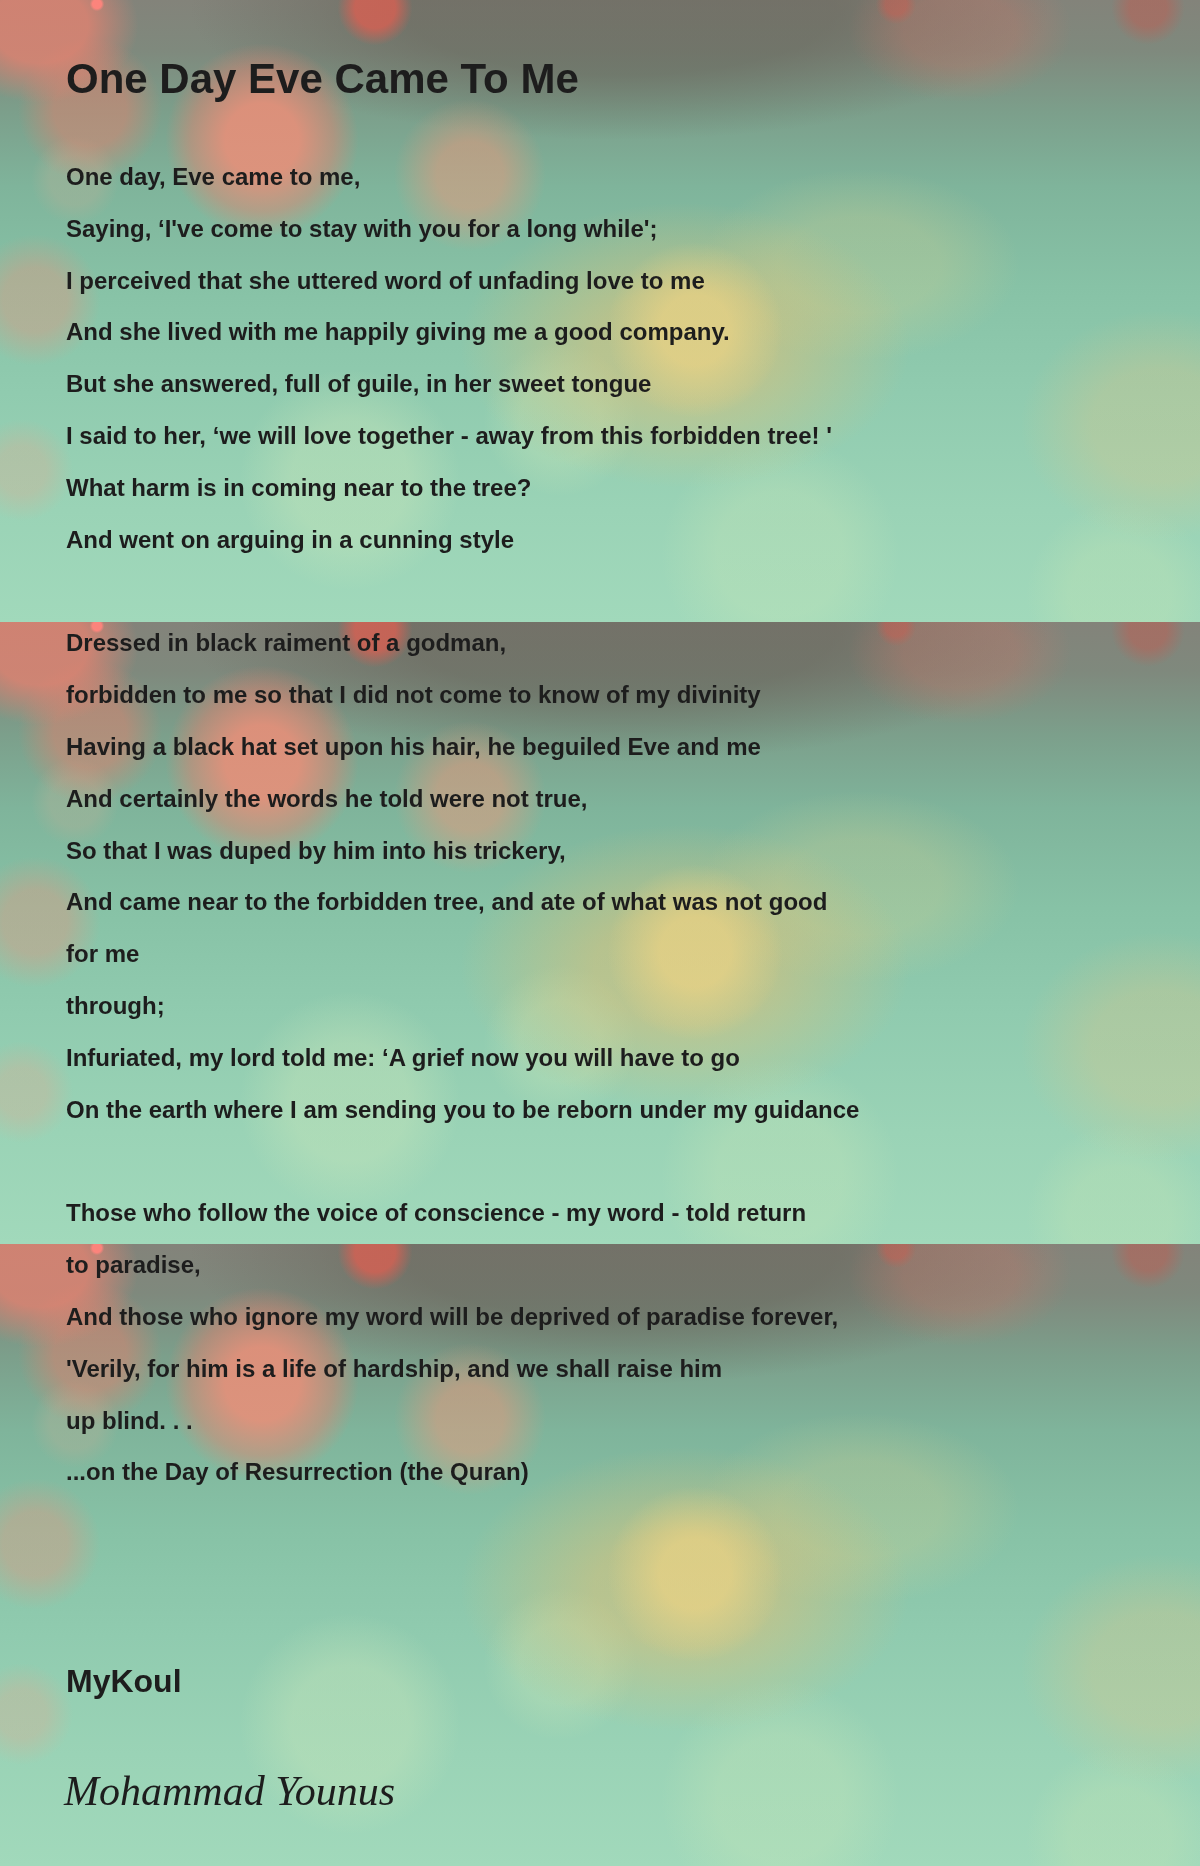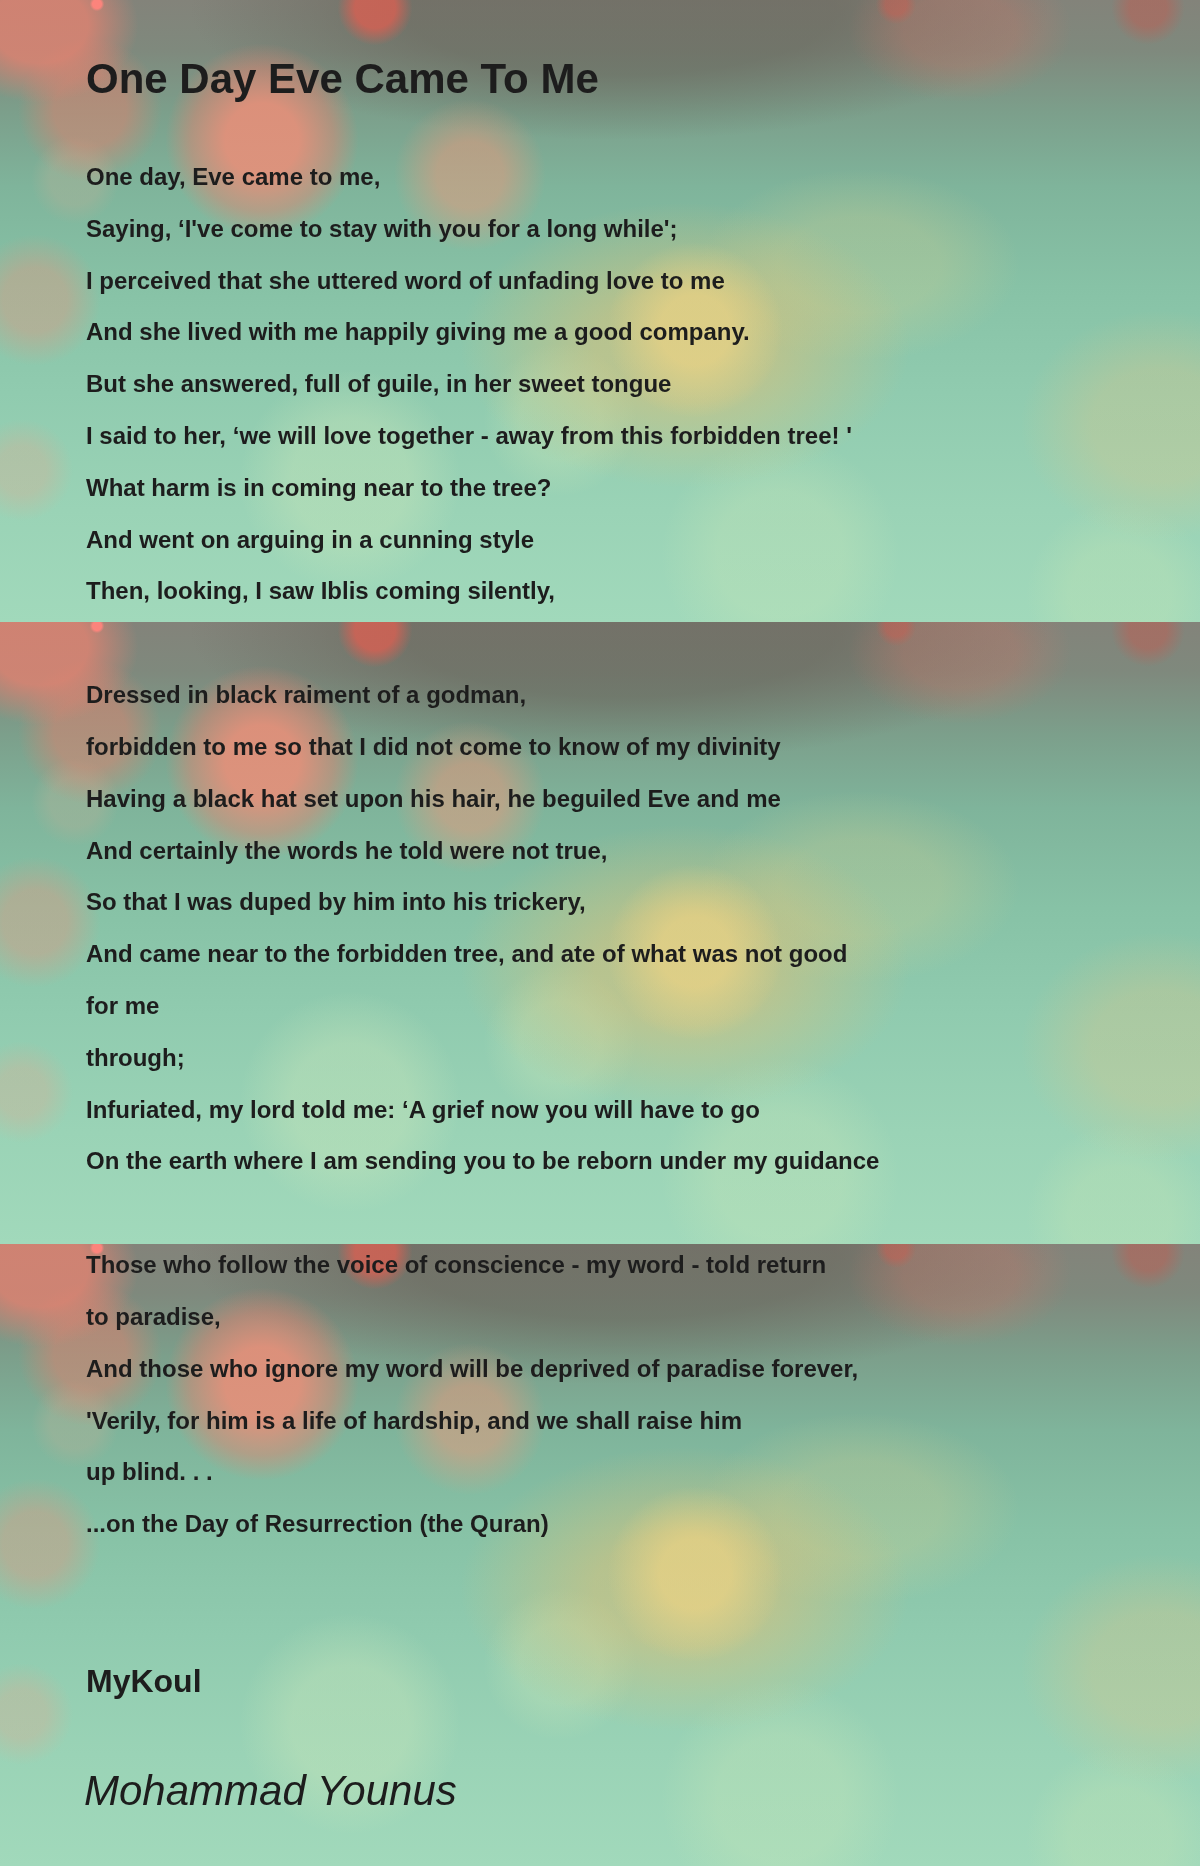--- a/index.html
+++ b/index.html
@@ -47,21 +47,21 @@
       radial-gradient(circle 130px at 350px 480px, rgba(207,233,186,.35) 0 45%, rgba(207,233,186,0) 85%),
       radial-gradient(circle 140px at 780px 555px, rgba(200,231,183,.32) 0 45%, rgba(200,231,183,0) 85%),
       radial-gradient(circle 110px at 1120px 595px, rgba(192,227,179,.35) 0 45%, rgba(192,227,179,0) 85%),
       radial-gradient(circle 90px  at 560px 420px, rgba(206,232,182,.28) 0 45%, rgba(206,232,182,0) 85%),
       
       linear-gradient(180deg,
         #83837a 0%, #7f897d 8%, #7c9f8b 18%, #7fb49b 30%,
         #87c2a6 46%, #90cbaf 63%, #9ad3b6 82%, #a1d9bb 100%);
   }
   
-  .content { position: absolute; inset: 0; color: #1d1d1d; margin-left: 20px; }
+  .content { position: absolute; inset: 0; color: #1d1d1d; }
   .title {
     position: absolute;
     left: 66px;
     top: 57px;
     margin: 0;
     font-size: 42px;
     line-height: 44px;
     font-weight: bold;
     white-space: nowrap;
   }
@@ -87,20 +87,21 @@
   .author {
     position: absolute;
     left: 64px;
     top: 1763px;
     height: 56px;
     line-height: 56px;
     font-size: 42px;
     font-style: italic;
     font-weight: normal;
     white-space: nowrap;
+    font-family: Liberation Serif, serif;
   }
 </style>
 </head>
 <body>
 
 <div class="page">
 
   <div class="bg">
     <div class="tile"></div>
     <div class="tile"></div>
@@ -113,21 +114,20 @@
     <div class="poem">
         <div class="stanza">
           <div class="line">One day, Eve came to me,</div>
           <div class="line">Saying, ‘I've come to stay with you for a long while';</div>
           <div class="line">I perceived that she uttered word of unfading love to me</div>
           <div class="line">And she lived with me happily giving me a good company.</div>
           <div class="line">But she answered, full of guile, in her sweet tongue</div>
           <div class="line">I said to her, ‘we will love together - away from this forbidden tree! '</div>
           <div class="line">What harm is in coming near to the tree?</div>
           <div class="line">And went on arguing in a cunning style</div>
-          <div class="line">Then, looking, I saw Iblis coming silently,</div>
         </div>
         <div class="stanza">
           <div class="line">Dressed in black raiment of a godman,</div>
           <div class="line">forbidden to me so that I did not come to know of my divinity</div>
           <div class="line">Having a black hat set upon his hair, he beguiled Eve and me</div>
           <div class="line">And certainly the words he told were not true,</div>
           <div class="line">So that I was duped by him into his trickery,</div>
           <div class="line">And came near to the forbidden tree, and ate of what was not good</div>
           <div class="line">for me</div>
           <div class="line">through;</div>

